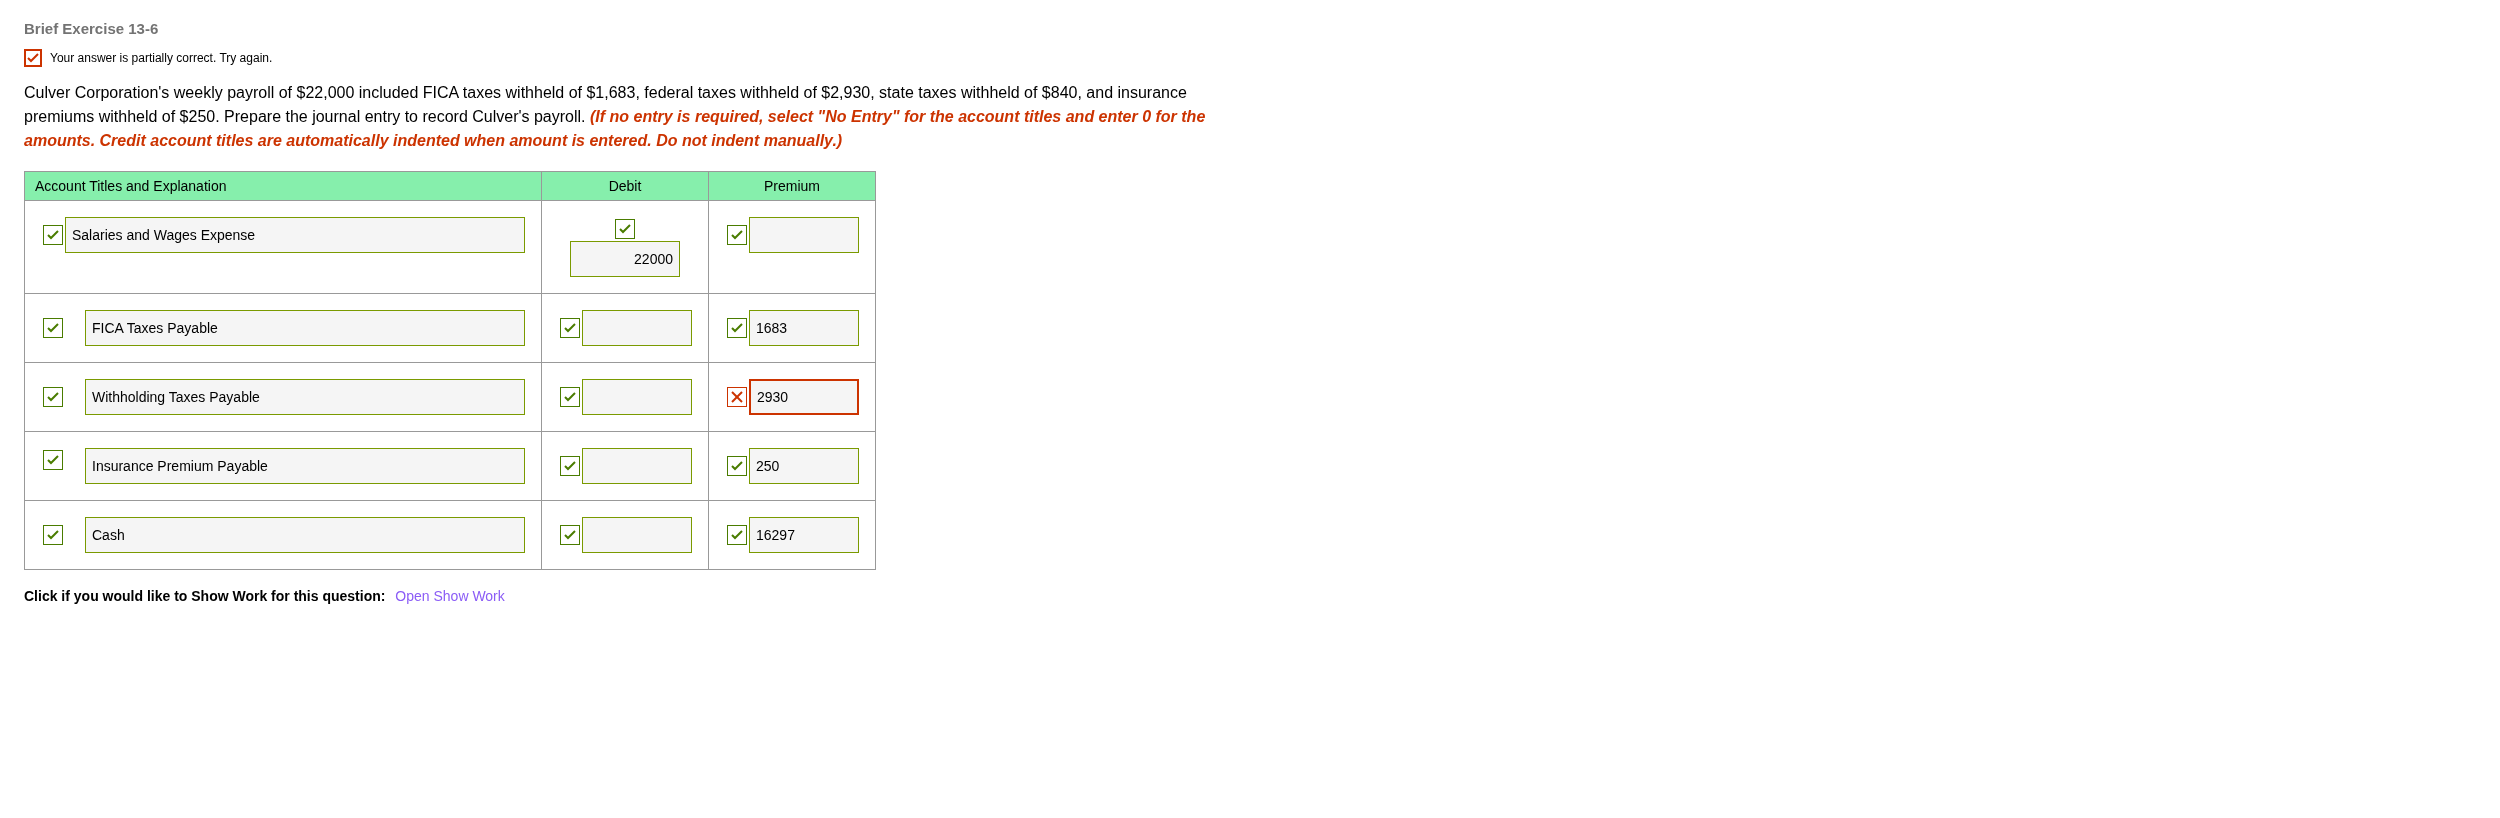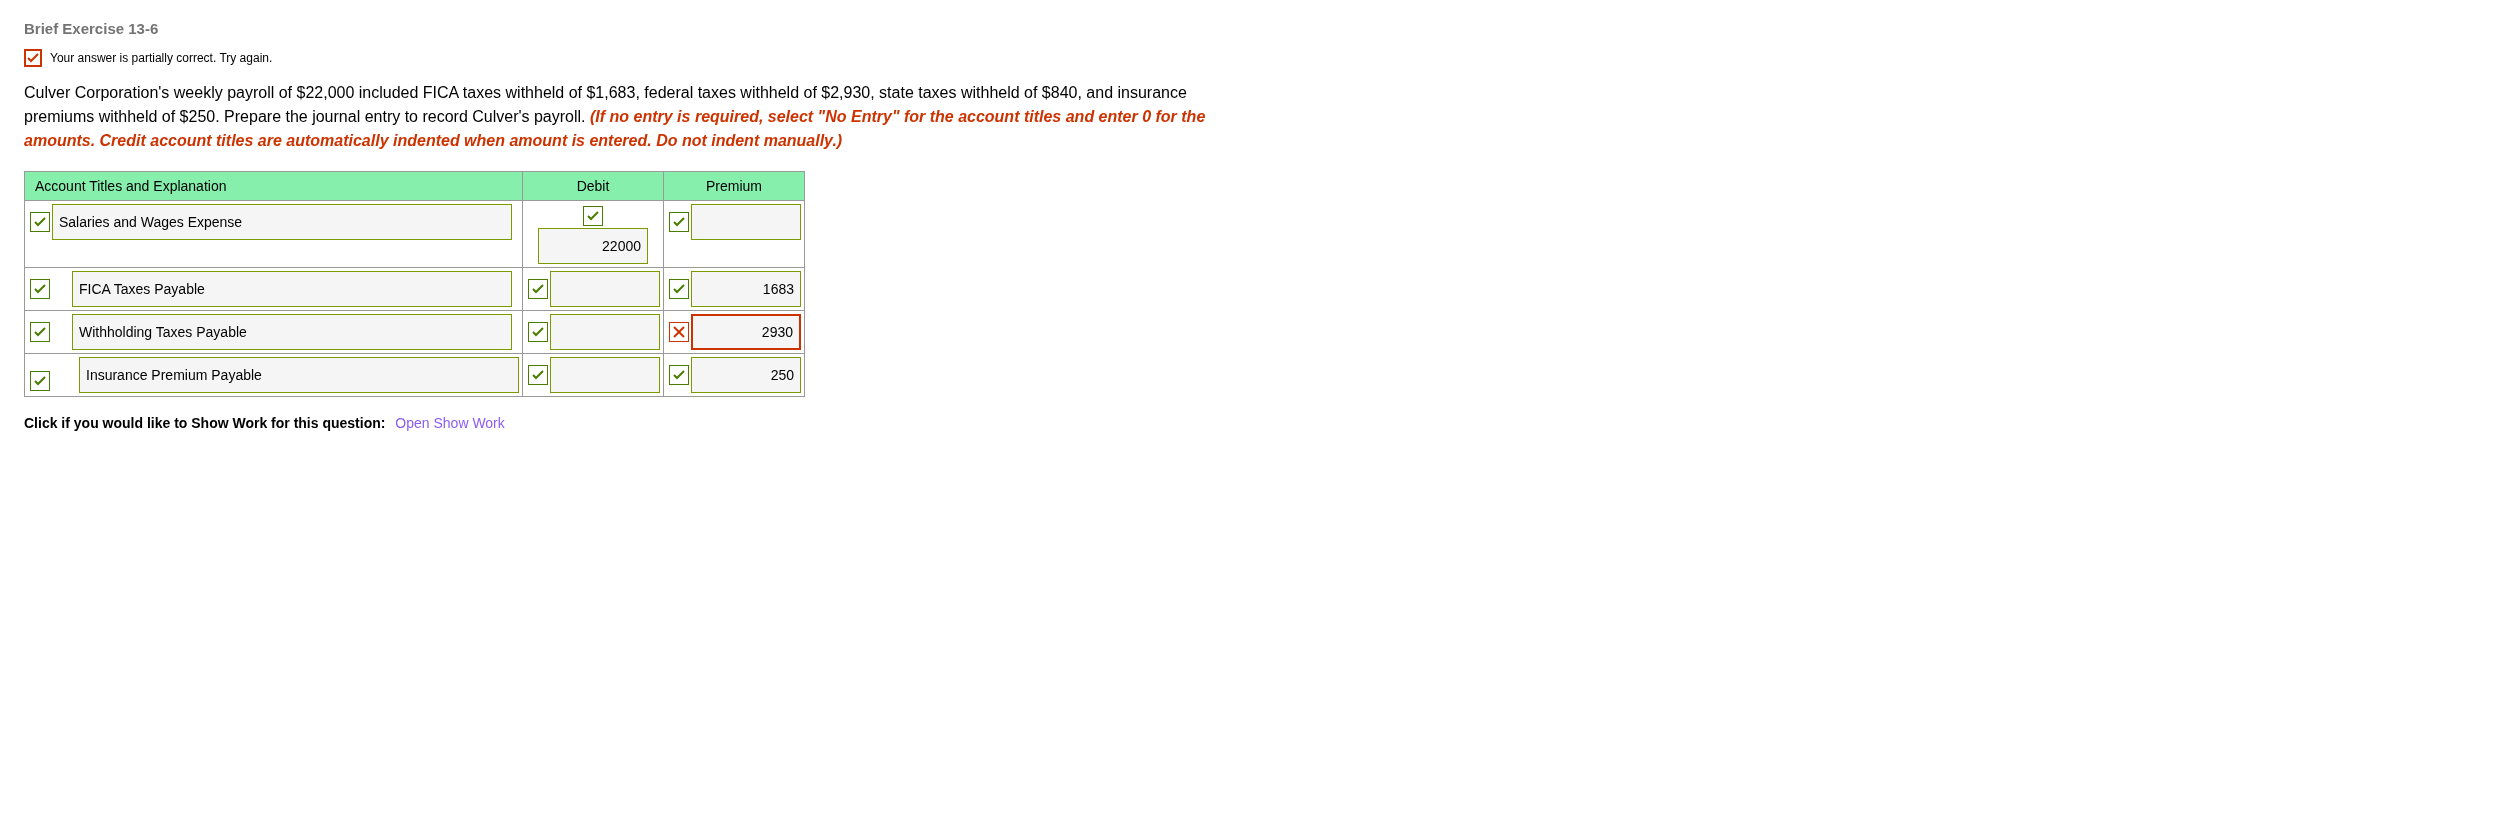--- a/index.html
+++ b/index.html
@@ -85,21 +85,21 @@
       text-align: center;
       width: 130px;
     }
 
     .journal-table th.account-col {
       width: 500px;
     }
 
     .journal-table td {
       border: 1px solid #999;
-      padding: 3px;
+      padding: 16px;
       vertical-align: top;
     }
 
     .row-check {
       width: 20px;
       height: 20px;
       border: 1px solid #666;
       display: flex;
       align-items: center;
       justify-content: center;
@@ -142,21 +142,21 @@
 
     .debit-input {
       width: 110px;
       height: 36px;
       text-align: right;
     }
 
     .credit-input {
       width: 110px;
       height: 36px;
-      text-align: right;
+      text-align: left;
     }
 
     .credit-input.error {
       border: 2px solid #cc3300;
     }
 
     .account-cell {
       padding: 2px;
     }
 
@@ -303,21 +303,21 @@
                 <line x1="1" y1="1" x2="11" y2="11" stroke="#cc3300" stroke-width="2"></line>
                 <line x1="11" y1="1" x2="1" y2="11" stroke="#cc3300" stroke-width="2"></line>
               </svg>
             </div>
             <input type="text" class="input-field credit-input error" value="2930" style="">
           </div>
         </td>
       </tr>
       <tr>
         <td class="account-cell">
-          <div style="display: flex; align-items: flex-end; gap: 7px;">
+          <div style="display: flex; align-items: flex-start;">
             <div class="row-check correct">
               <svg viewBox="0 0 12 12">
                 <polyline points="1,6 4,9 11,2" stroke="#4a7c00" stroke-width="2" fill="none"></polyline>
               </svg>
             </div>
             <input type="text" class="input-field account-input indented" value="Insurance Premium Payable" style="">
           </div>
         </td>
         <td class="debit-cell">
           <div style="display: flex; align-items: center;">
@@ -330,20 +330,52 @@
           </div>
         </td>
         <td class="credit-cell">
           <div style="display: flex; align-items: center;">
             <div class="row-check correct">
               <svg viewBox="0 0 12 12">
                 <polyline points="1,6 4,9 11,2" stroke="#4a7c00" stroke-width="2" fill="none"></polyline>
               </svg>
             </div>
             <input type="text" class="input-field credit-input" value="250" style="">
+          </div>
+        </td>
+      </tr>
+      <tr>
+        <td class="account-cell">
+          <div style="display: flex; align-items: center;">
+            <div class="row-check correct">
+              <svg viewBox="0 0 12 12">
+                <polyline points="1,6 4,9 11,2" stroke="#4a7c00" stroke-width="2" fill="none"></polyline>
+              </svg>
+            </div>
+            <input type="text" class="input-field account-input indented" value="Cash" style="">
+          </div>
+        </td>
+        <td class="debit-cell">
+          <div style="display: flex; align-items: center;">
+            <div class="row-check correct">
+              <svg viewBox="0 0 12 12">
+                <polyline points="1,6 4,9 11,2" stroke="#4a7c00" stroke-width="2" fill="none"></polyline>
+              </svg>
+            </div>
+            <input type="text" class="input-field debit-input" style="">
+          </div>
+        </td>
+        <td class="credit-cell">
+          <div style="display: flex; align-items: center;">
+            <div class="row-check correct">
+              <svg viewBox="0 0 12 12">
+                <polyline points="1,6 4,9 11,2" stroke="#4a7c00" stroke-width="2" fill="none"></polyline>
+              </svg>
+            </div>
+            <input type="text" class="input-field credit-input" value="16297" style="">
           </div>
         </td>
       </tr>
     </tbody>
 </table>
 
 <div class="show-work-section">
   <strong>Click if you would like to Show Work for this question:</strong>
   <a class="show-work-link" href="#">Open Show Work</a>
 </div>

